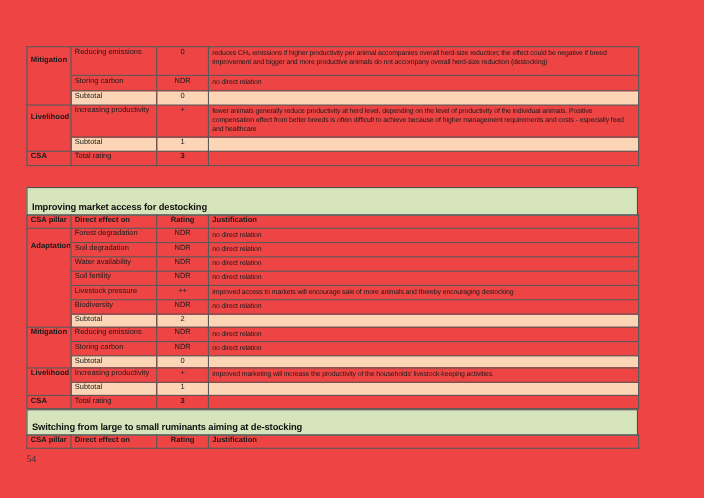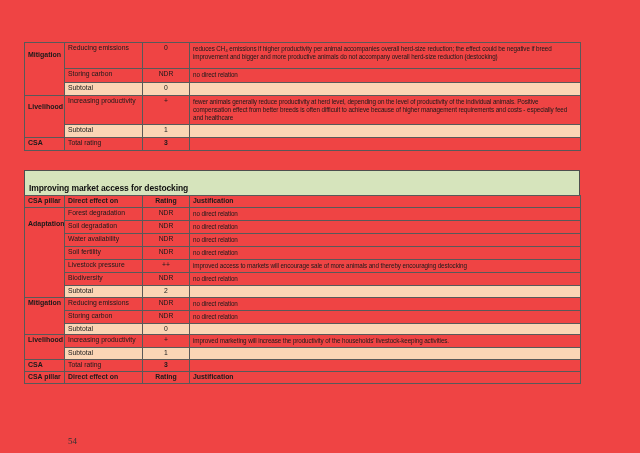--- a/index.html
+++ b/index.html
@@ -61,25 +61,24 @@
   }
   .subtotal-row td { background: #fbd5b5; }
   .total-row .rating-cell { font-weight: bold; }
   
   #t1 tbody tr:nth-child(1) .pillar-cell { padding-top: 8px; }
   #t1 tbody tr:nth-child(4) .pillar-cell { padding-top: 7px; }
   #t2 tbody tr:nth-child(1) .pillar-cell { padding-top: 12px; }
   .page-number {
     position: absolute;
     left: 24px;
-    top: 436px;
+    top: 412px;
     font-family: "Liberation Serif", serif;
     font-size: 9px;
     color: #333333;
-    margin-left: 44px;
   }
 </style>
 </head>
 <body>
 
 <div class="page">
 
   <div class="tbl-wrap" style="top: 42px;">
     <table id="t1" style="margin-top: 0;">
       <colgroup>
@@ -213,20 +212,23 @@
             <td class="pillar-cell" rowspan="1">CSA</td>
             <td class="effect-cell">Total rating</td>
             <td class="rating-cell">3</td>
             <td class="justification-cell"></td>
           </tr>
         </tbody>
     </table>
   </div>
 
   <div class="tbl-wrap" style="top: 372px;">
+    <div class="band" style="height: 24px;">
+      <span>Switching from large to small ruminants aiming at de-stocking</span>
+    </div>
     <table id="t3">
       <colgroup>
         <col style="width:40px">
           <col style="width:78px">
           <col style="width:47px">
           <col style="width:391px">
       </colgroup>
       <thead id="t3-head">
           <tr style="height: 11px;">
             <th class="pillar-col">CSA pillar</th>

